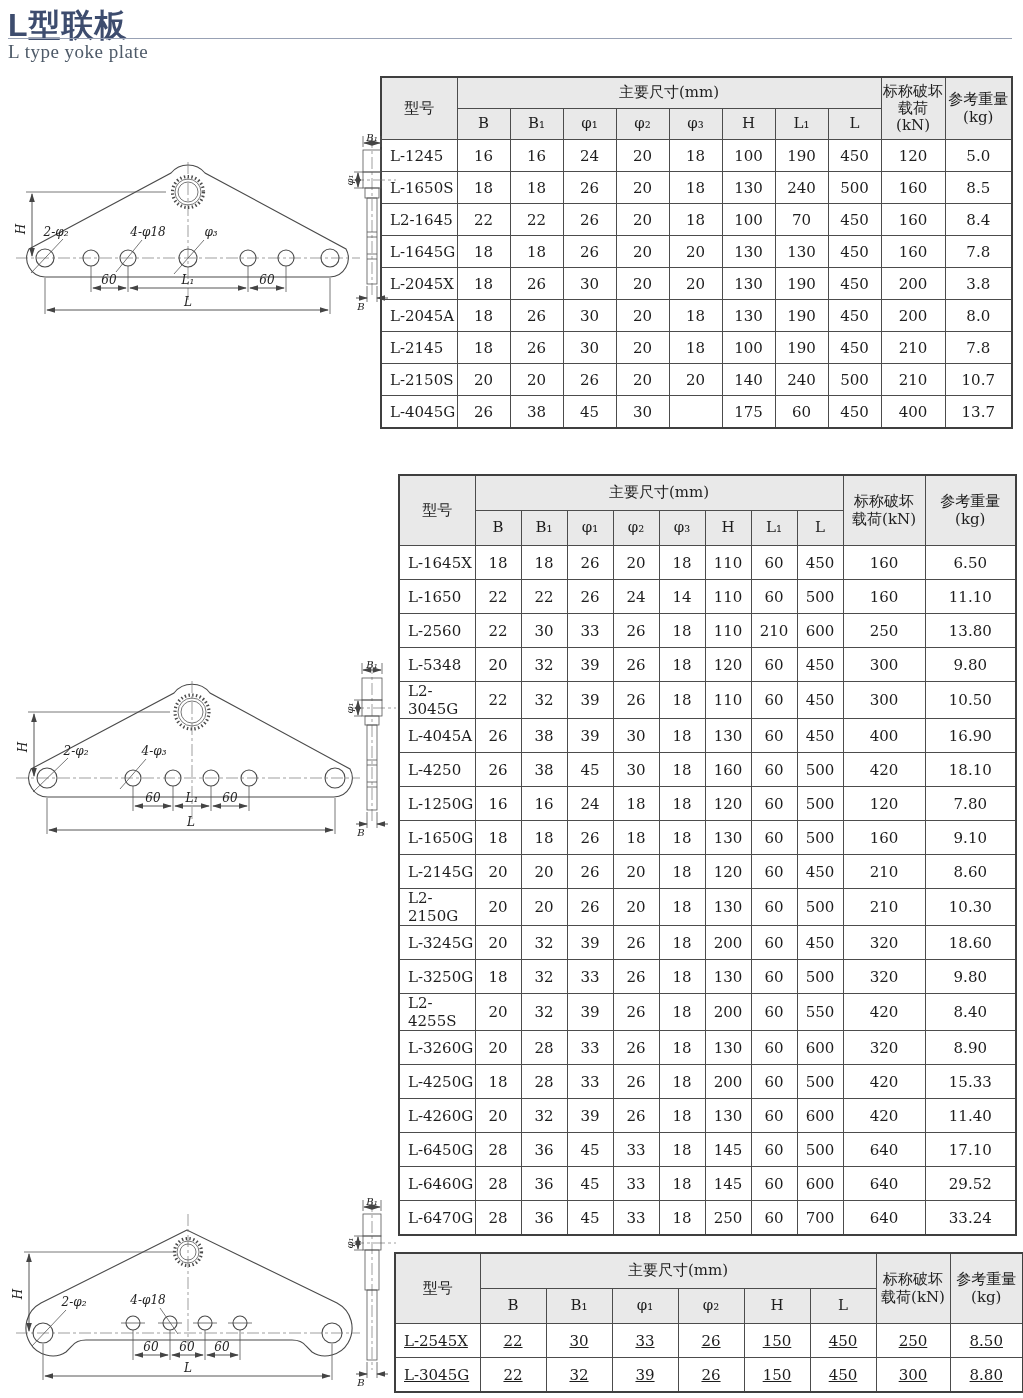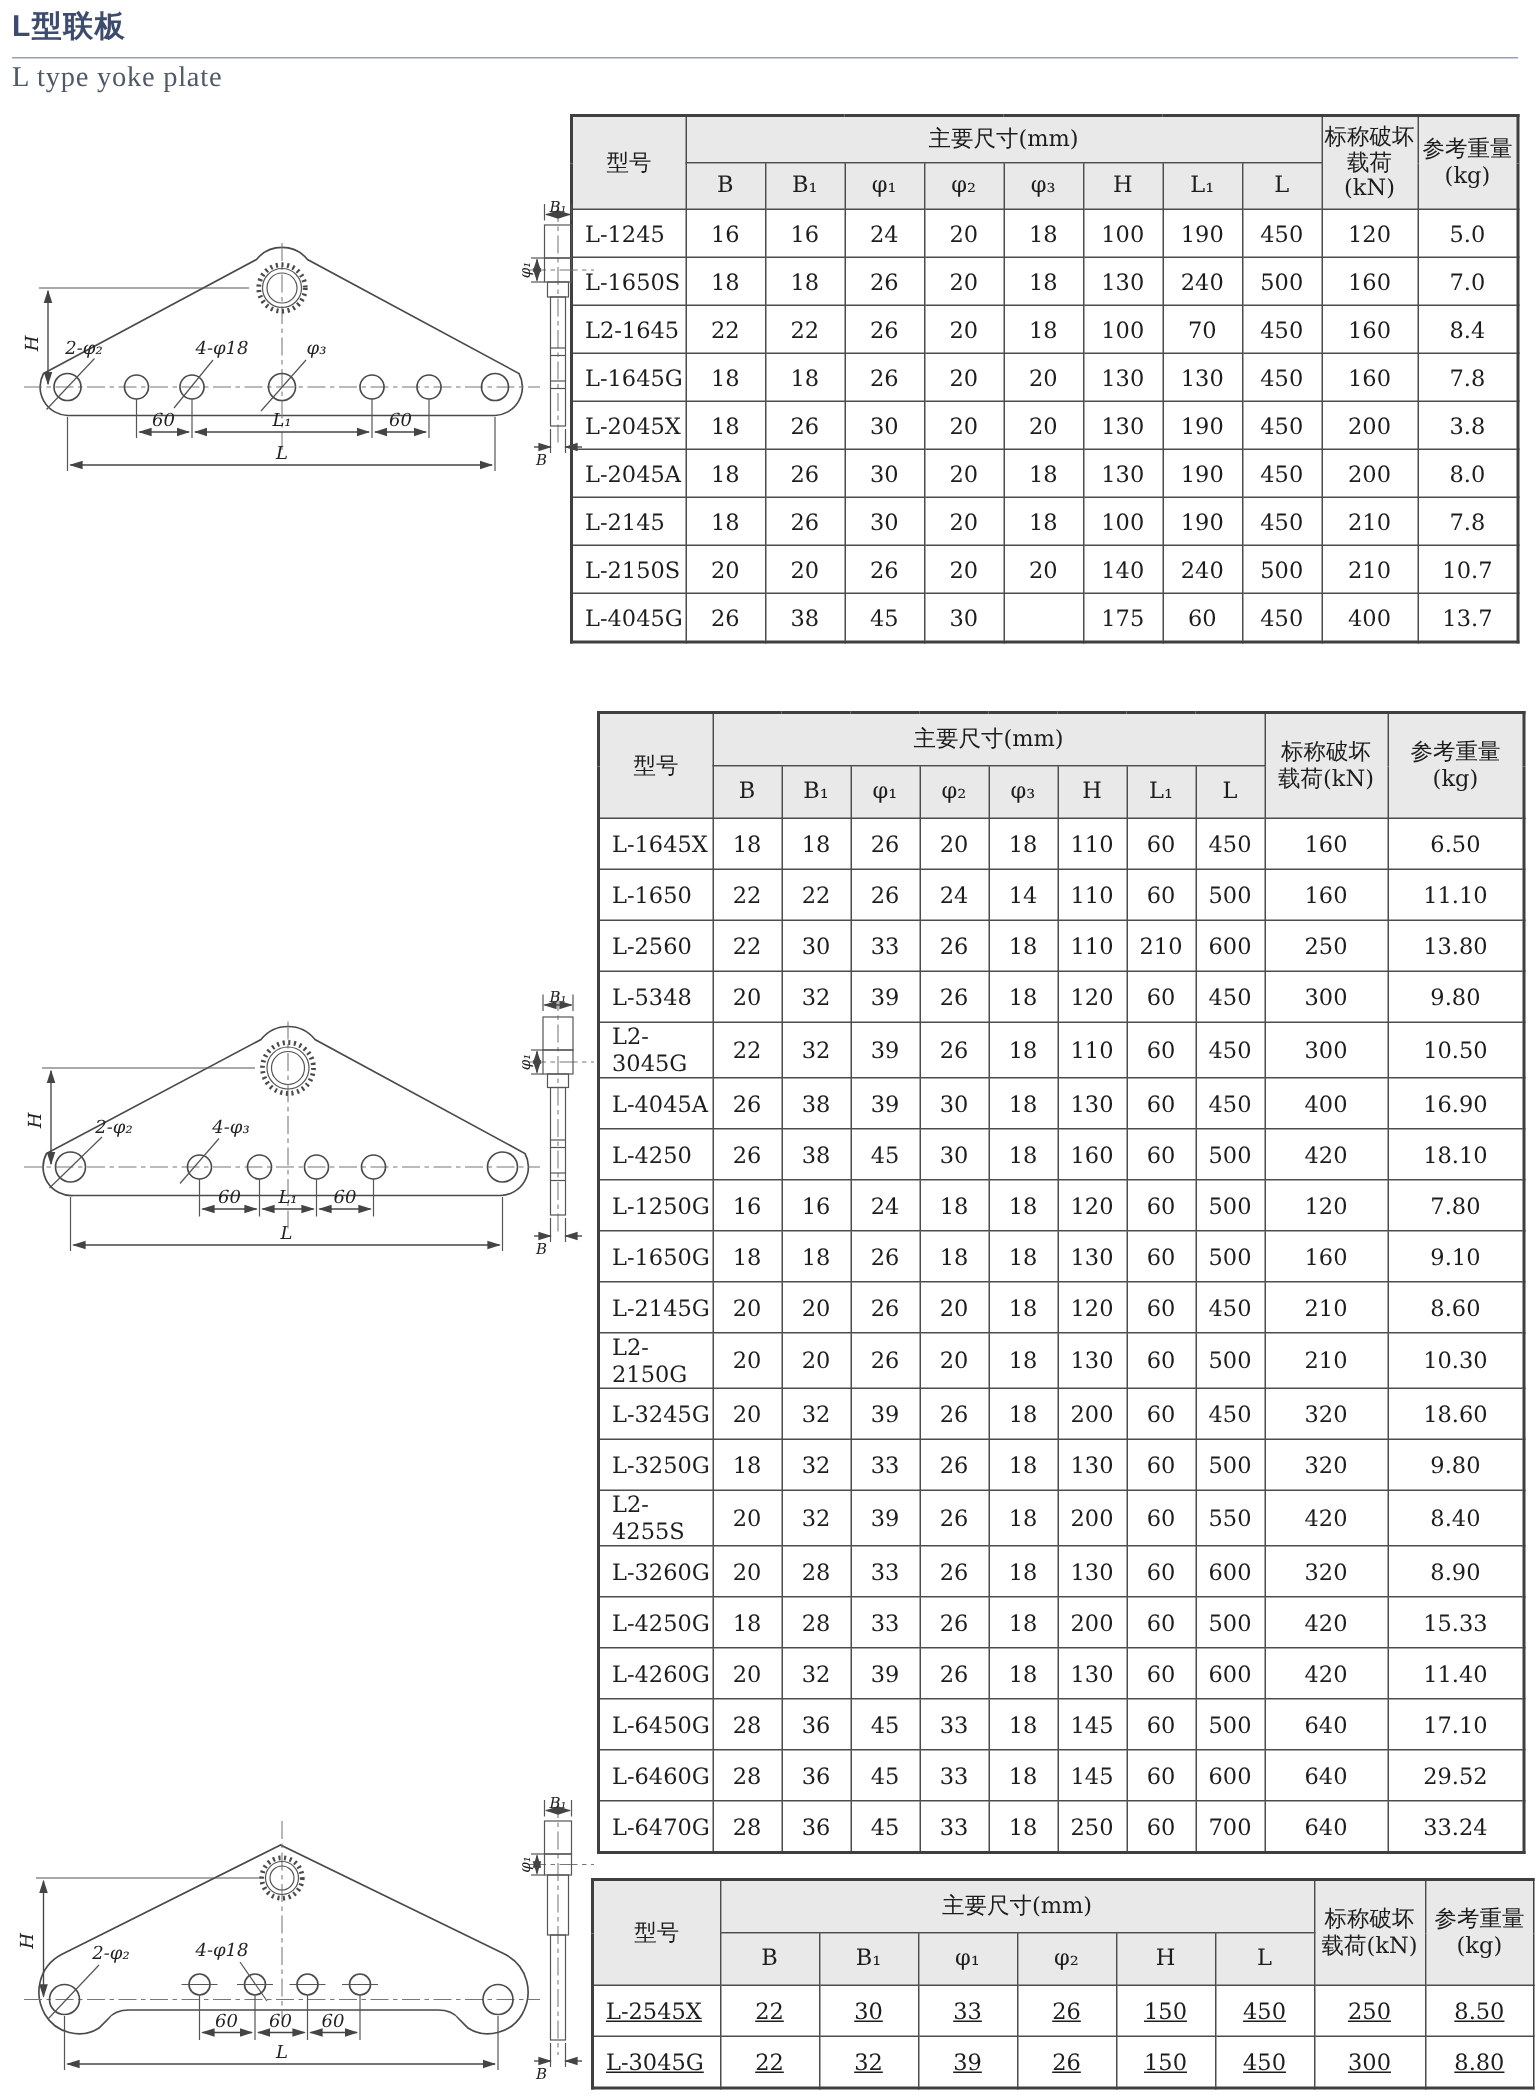--- a/index.html
+++ b/index.html
@@ -1,20 +1,20 @@
 <!DOCTYPE html>
 <html><head>
 <meta charset="utf-8">
 <style>
   html,body{margin:0;padding:0;}
   body{
     width:1023px;height:1398px;background:#ffffff;position:relative;
     font-family:"Liberation Sans",sans-serif;color:#1d1d1d;
   }
-  .title{position:absolute;left:8px;top:4px;font-size:20px;font-weight:bold;color:#3d4c6e;letter-spacing:1px;}
+  .title{position:absolute;left:8px;top:4px;font-size:32px;font-weight:bold;color:#3d4c6e;letter-spacing:1px;}
   .title-rule{position:absolute;left:8px;top:38px;width:1004px;height:0;border-top:1px solid #98a1b4;}
   .subtitle{position:absolute;left:8px;top:41px;font-size:19px;color:#4e5a68;letter-spacing:0.5px;font-family:Liberation Serif, serif;}
 
   table{
     border-collapse:collapse;table-layout:fixed;position:absolute;
     font-family:"DejaVu Serif","Liberation Serif",serif;
     border:2px solid #3f3f3f;
   }
   th,td{border:1px solid #4c4c4c;text-align:center;padding:0;font-weight:normal;overflow:hidden;}
   thead th{background:#e9e9e9;white-space:pre-line;font-size:15px;line-height:1.15;}
@@ -99,21 +99,21 @@
         <td>L-1650S</td>
         <td>18</td>
         <td>18</td>
         <td>26</td>
         <td>20</td>
         <td>18</td>
         <td>130</td>
         <td>240</td>
         <td>500</td>
         <td>160</td>
-        <td>7.0</td>
+        <td>8.5</td>
       </tr>
       <tr>
         <td>L2-1645</td>
         <td>22</td>
         <td>22</td>
         <td>26</td>
         <td>20</td>
         <td>18</td>
         <td>100</td>
         <td>70</td>

